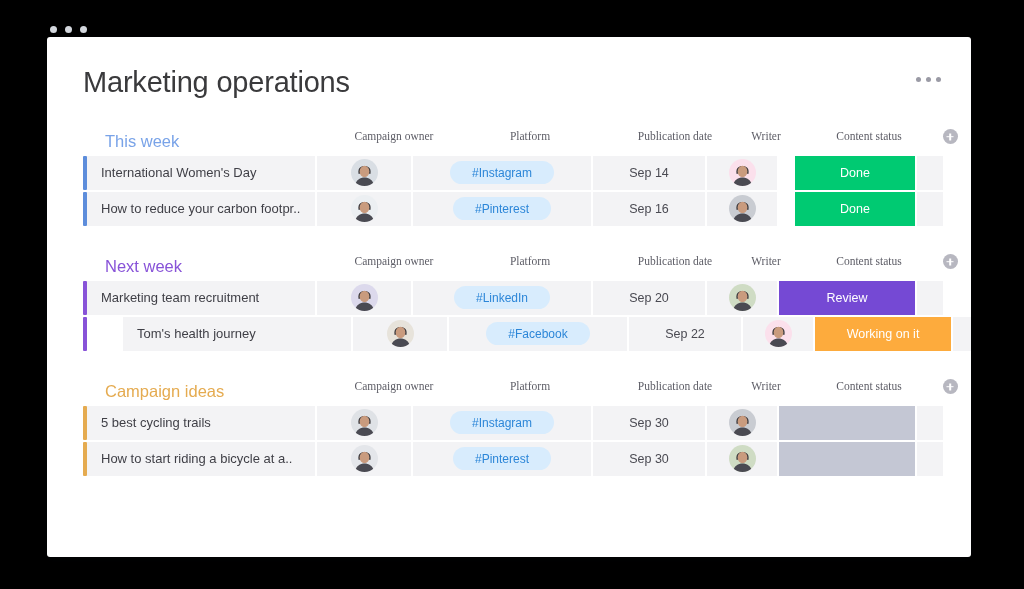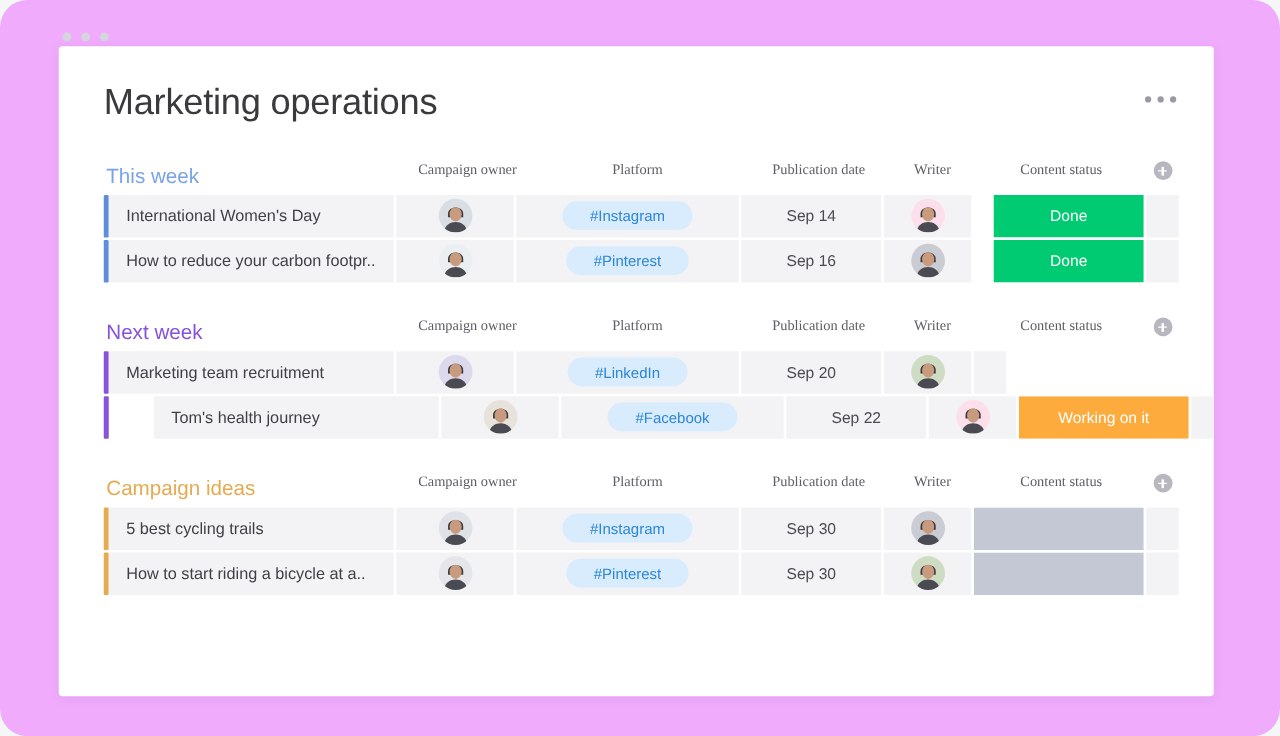--- a/index.html
+++ b/index.html
@@ -10,22 +10,21 @@
     height: 589px;
     overflow: hidden;
     font-family: "Liberation Sans", sans-serif;
     -webkit-font-smoothing: antialiased;
   }
 
   .screen {
     position: relative;
     width: 1024px;
     height: 589px;
-    background: #f0abfc;
-    border-radius: 22px;
+    background: #000000;
   }
 
   
   .window-dots {
     position: absolute;
     left: 50px;
     top: 26px;
     display: flex;
     gap: 8px;
     align-items: center;
@@ -115,21 +114,21 @@
     font-size: 11.5px;
     color: #5d5d66;
     text-align: center;
     line-height: 1;
     white-space: nowrap;
     overflow: hidden;
     font-family: Liberation Serif, serif;
   }
 
   
-  .c-name   { width: 232px; flex: 0 0 232px; }
+  .c-name   { width: 232px; flex: 0 0 232px; margin-left: 20px; }
   .c-owner  { width: 94px;  flex: 0 0 94px; }
   .c-plat   { width: 178px; flex: 0 0 178px; }
   .c-date   { width: 112px; flex: 0 0 112px; }
   .c-writer { width: 70px;  flex: 0 0 70px; }
   .c-status { width: 136px; flex: 0 0 136px; }
   .c-add    { width: 26px;  flex: 0 0 26px; }
 
   .add-col-icon {
     width: 15px; height: 15px;
     border-radius: 50%;
@@ -359,20 +358,23 @@
                 <div class="cell c-date">Sep 20</div>
                 <div class="cell c-writer">
                   <div class="avatar" style="background: rgb(207, 220, 196);">
                     <svg viewBox="0 0 40 40" width="27" height="27" style="display: block;">
                       <path d="M11 18 C11 8, 29 8, 29 18 L29 22 L11 22 Z" fill="#3c3a3e"></path>
                       <ellipse cx="20" cy="18.5" rx="7.2" ry="8.4" fill="#c99b7e"></ellipse>
                       <path d="M6 40 C7 31, 14 27.5, 20 27.5 C26 27.5, 33 31, 34 40 Z" fill="#4a4a52"></path>
                     </svg>
                   </div>
                 </div>
+                <div class="cell c-status" style="background: transparent; padding: 0px;">
+                  <div class="status review">Review</div>
+                </div>
                 <div class="tail"></div>
               </div>
               <div class="row">
                 <div class="bar purple"></div>
                 <div class="cell name c-name" style="flex-basis: 228px; width: 228px; margin-left: 36px;">Tom's health journey</div>
                 <div class="cell c-owner">
                   <div class="avatar" style="background: rgb(231, 227, 219);">
                     <svg viewBox="0 0 40 40" width="27" height="27" style="display: block;">
                       <path d="M11 18 C11 8, 29 8, 29 18 L29 22 L11 22 Z" fill="#3c3a3e"></path>
                       <ellipse cx="20" cy="18.5" rx="7.2" ry="8.4" fill="#c99b7e"></ellipse>

